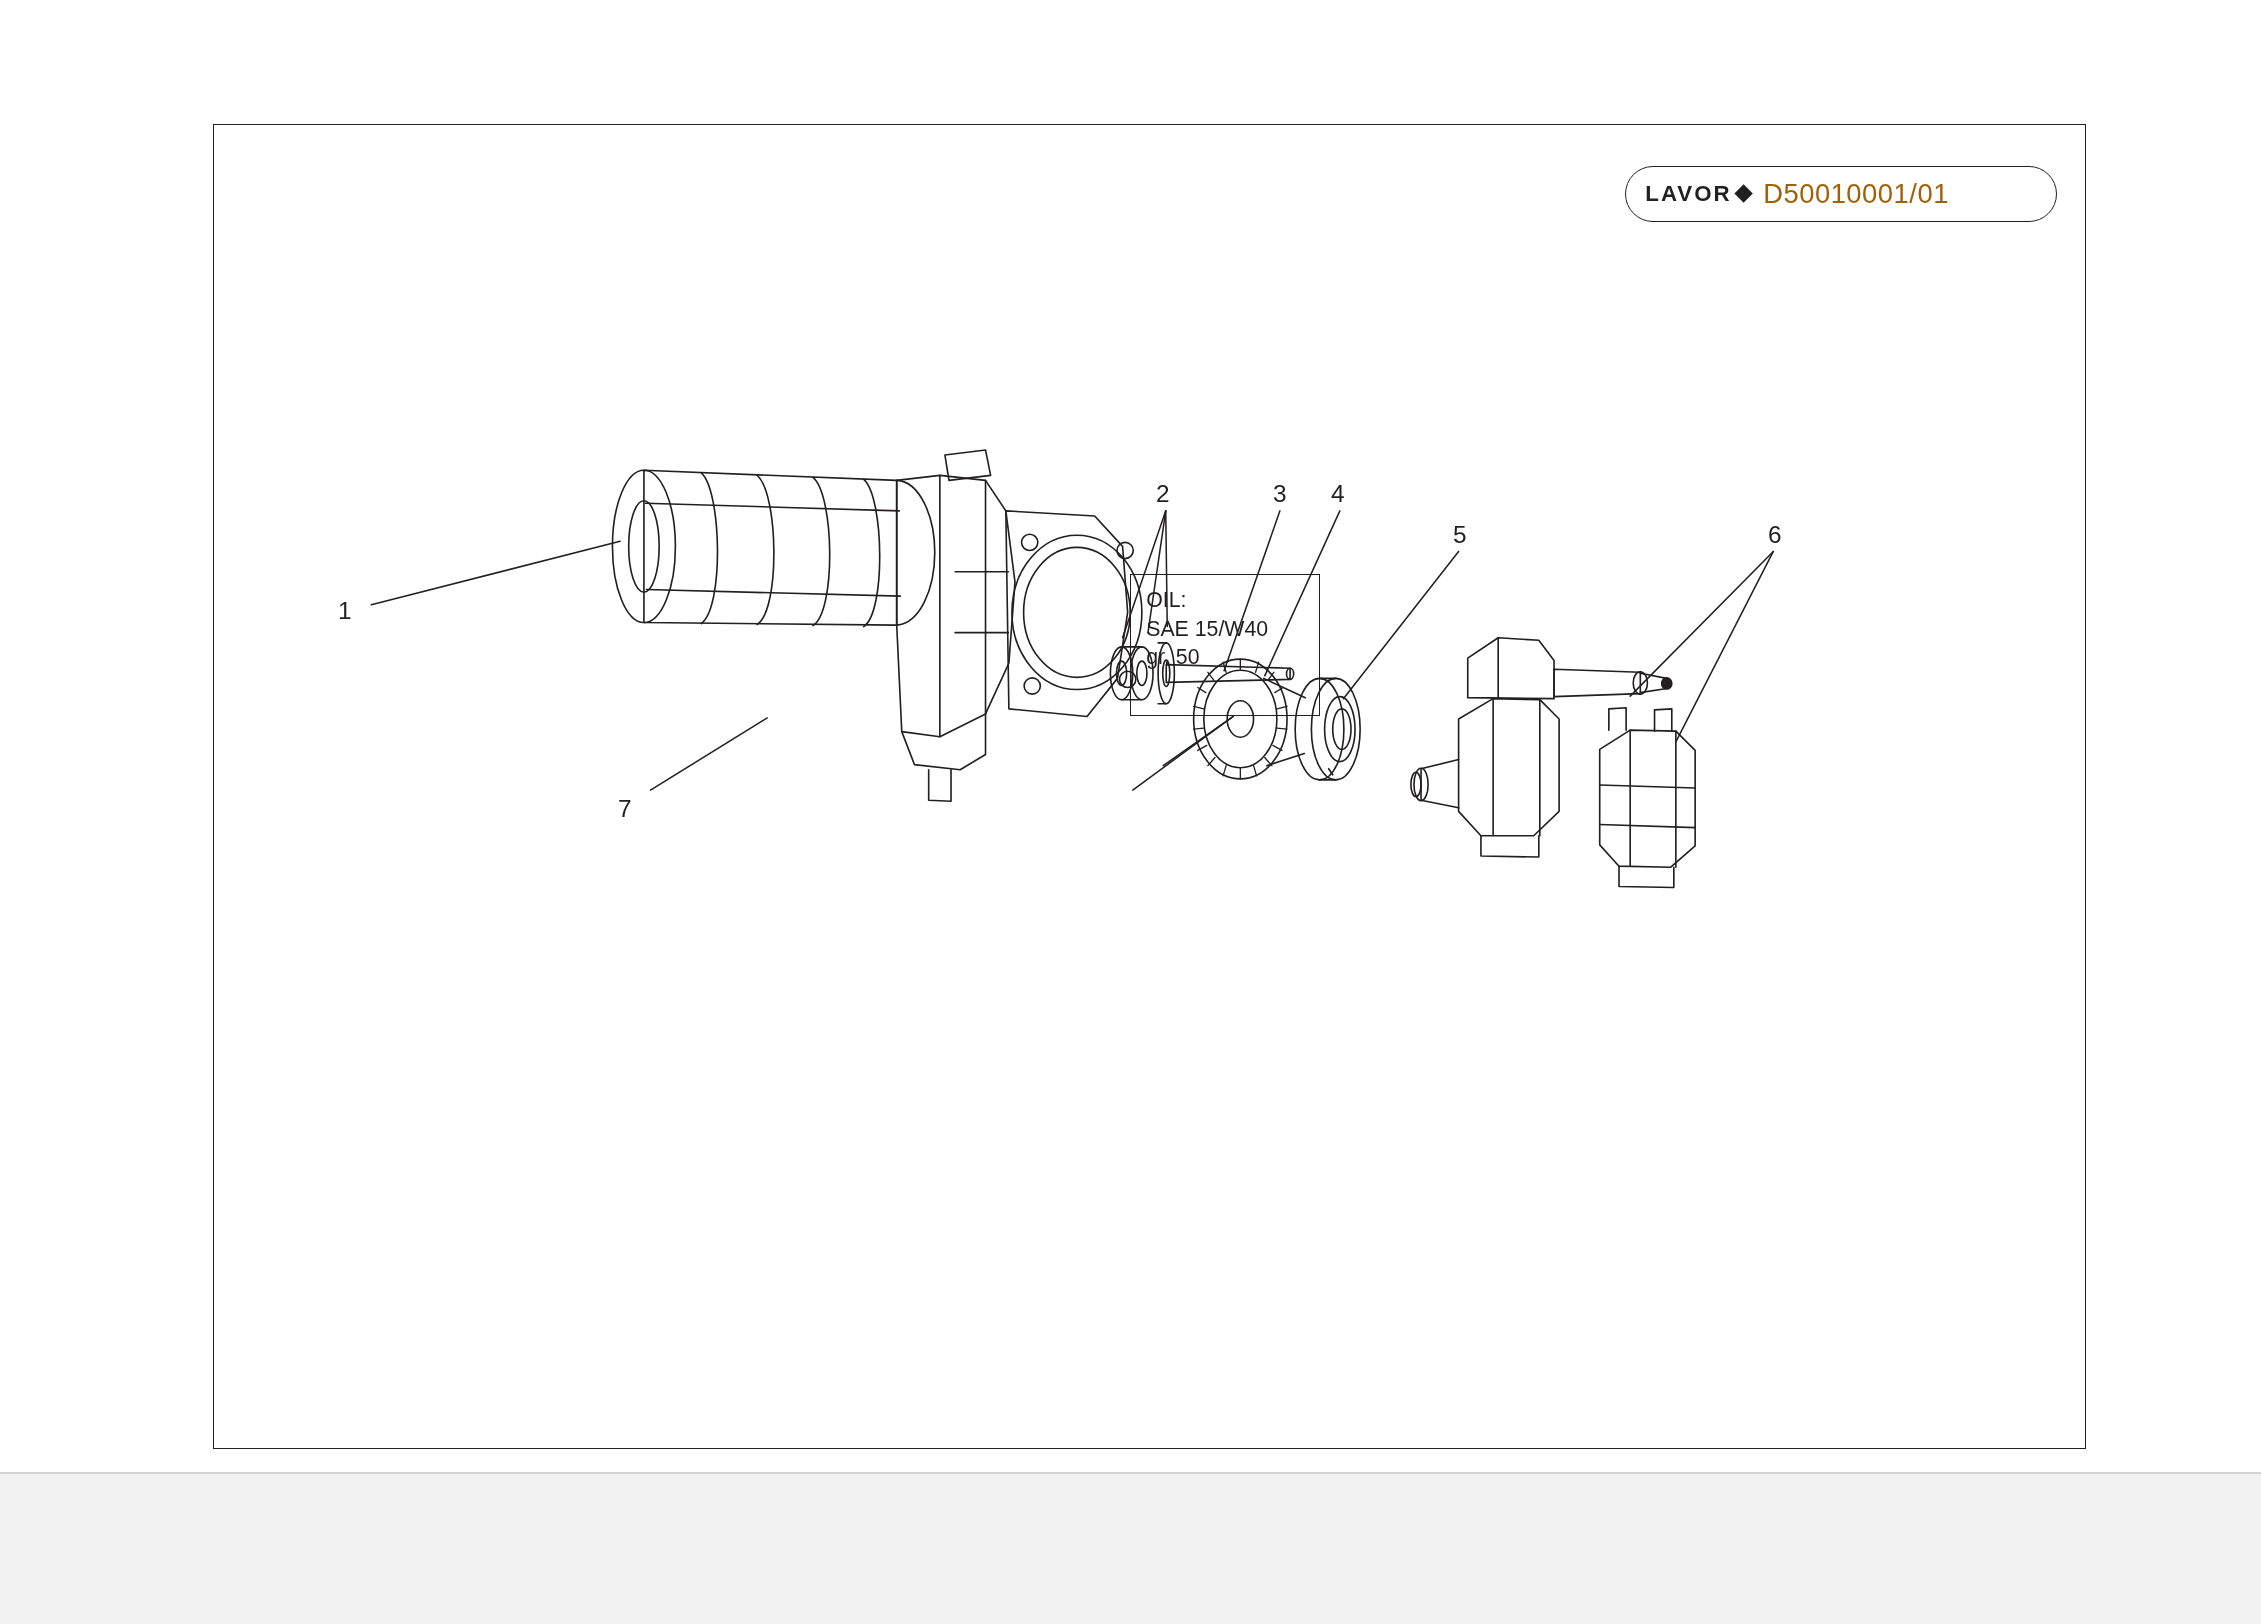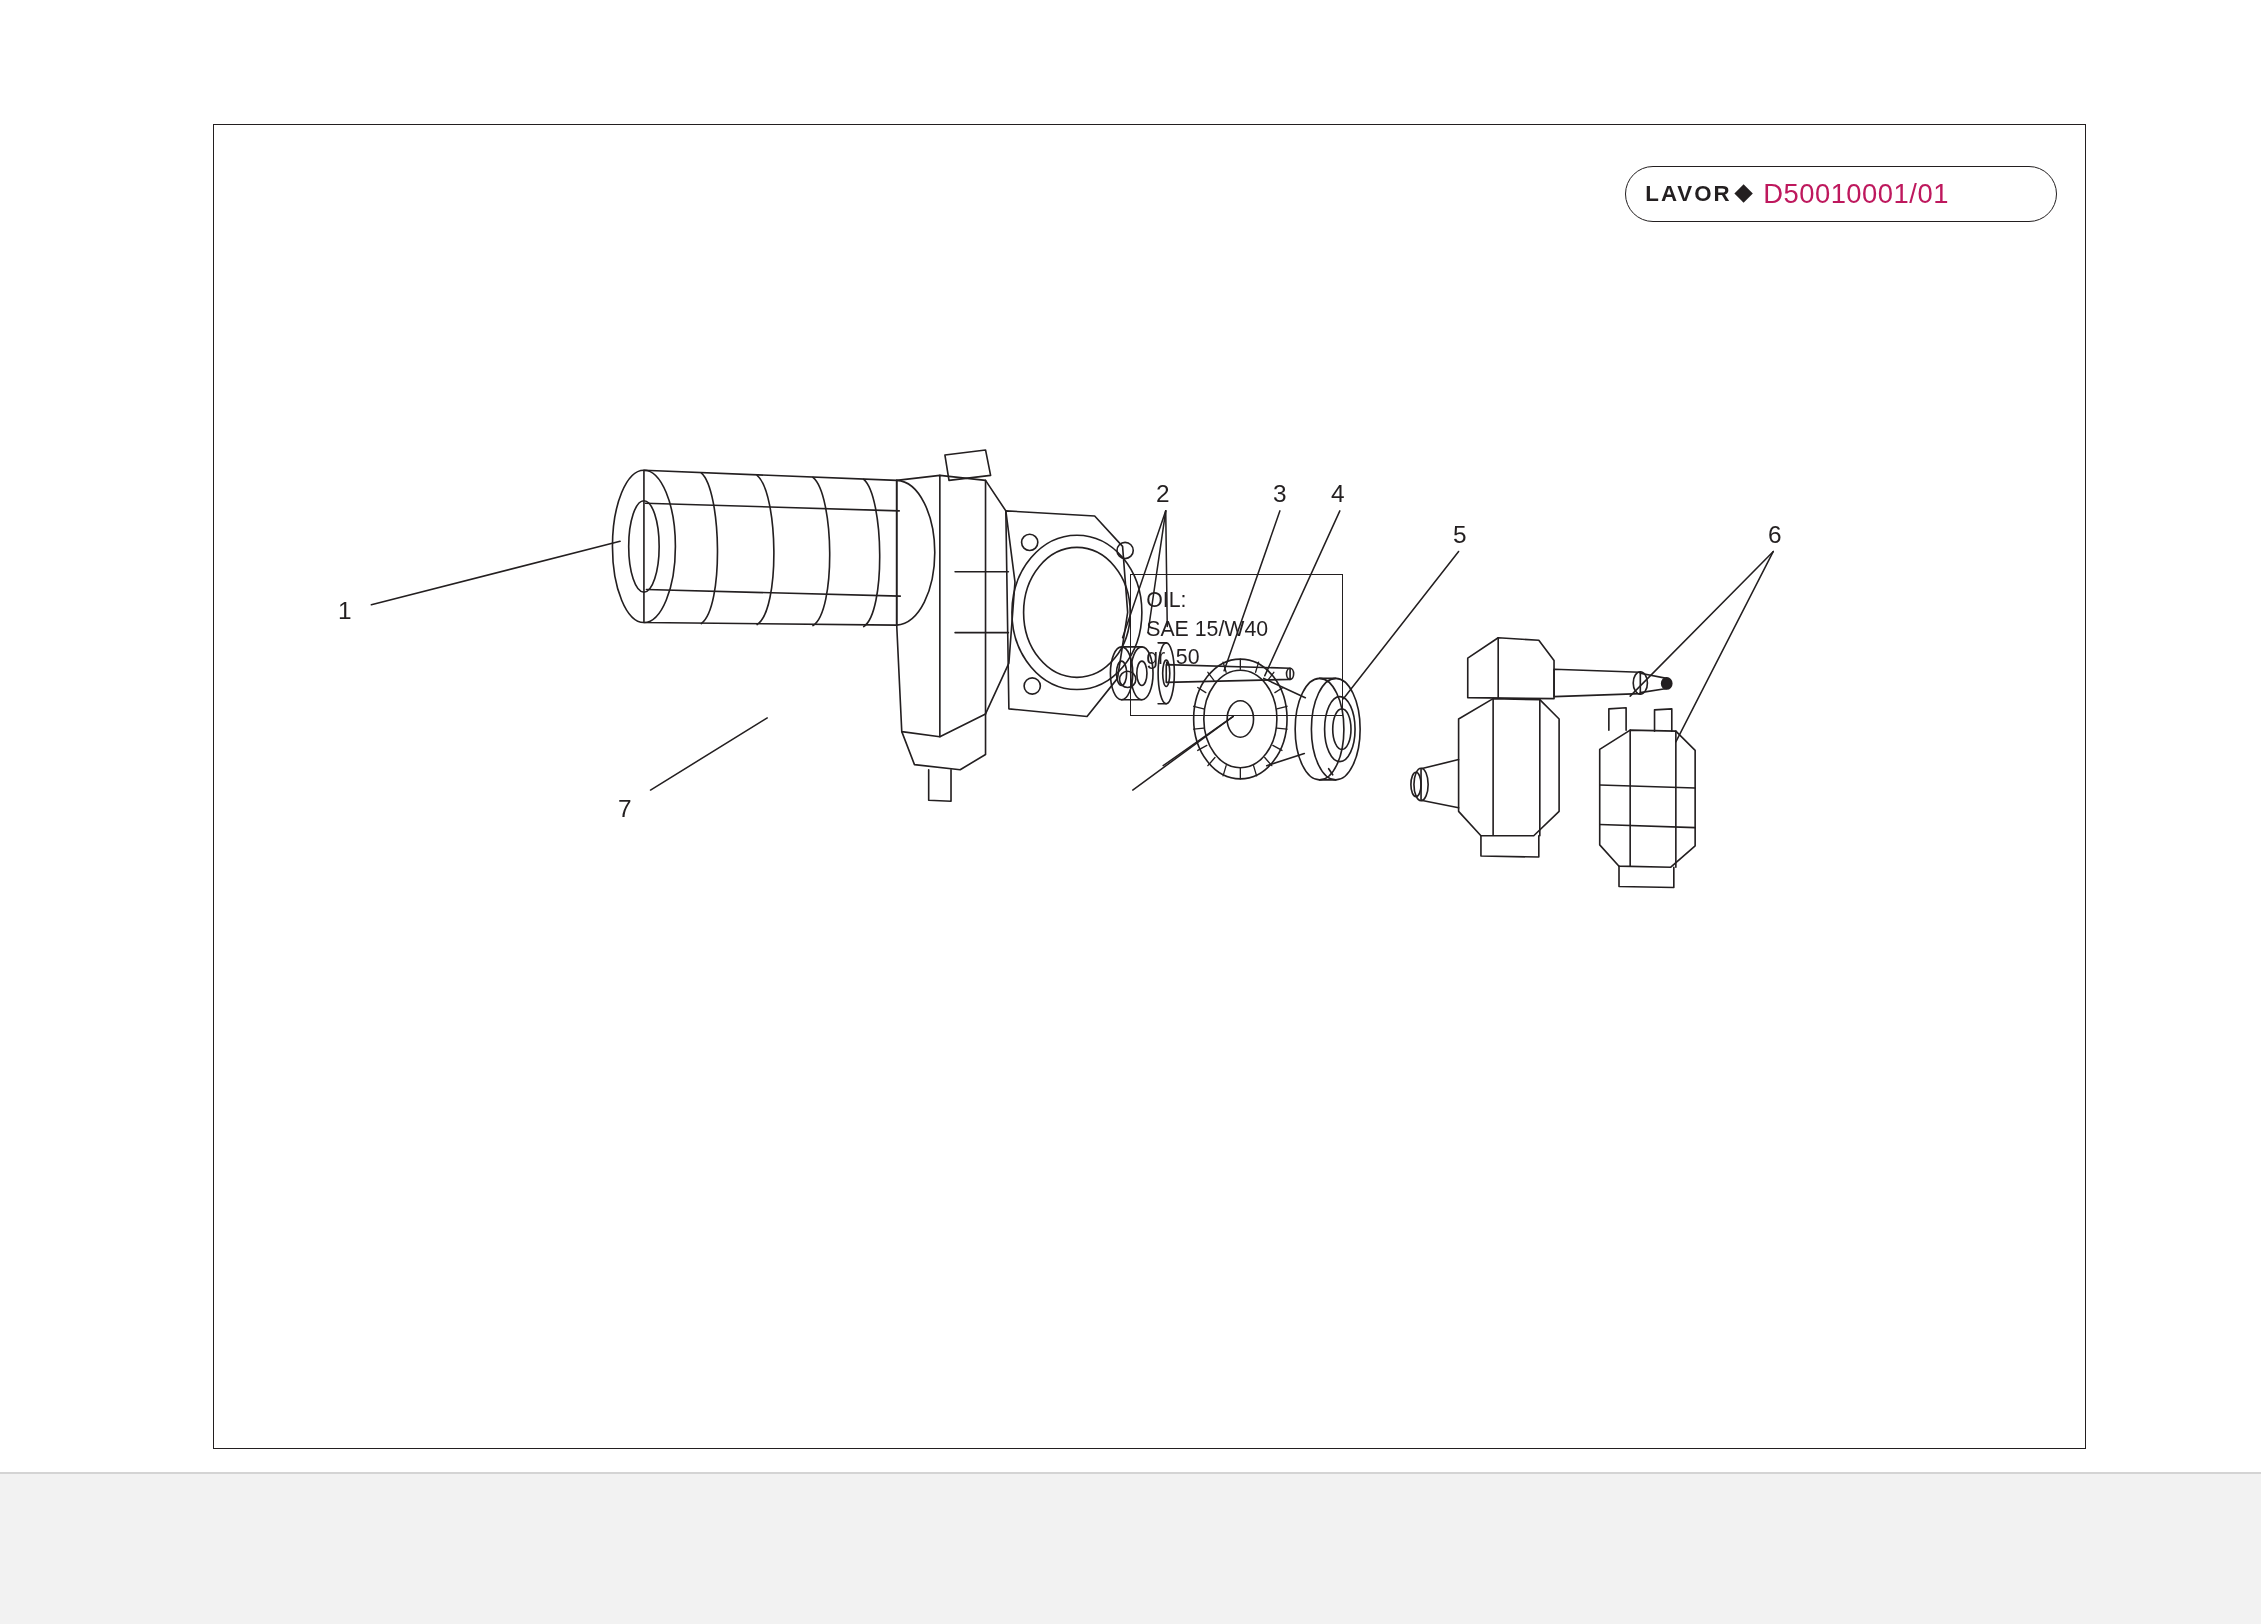--- a/index.html
+++ b/index.html
@@ -57,31 +57,31 @@
   }
   #lavor-logo-mark .lv-diamond {
     width: 13.2px;
     height: 13.2px;
     background: #231f20;
     transform: rotate(45deg);
     margin-left: 5.1px;
   }
   #part-number-text {
     font-size: 27.4px;
-    color: #be185d;
+    color: #a16207;
     font-family: "Liberation Sans", sans-serif;
     letter-spacing: 0.5px;
   }
 
   
   #oil-box {
     position: absolute;
     left: 916px;
     top: 449px;
-    width: 213px;
+    width: 190px;
     height: 142px;
     border: 1.5px solid #231f20;
     background: #ffffff;
     box-sizing: border-box;
     padding: 11.2px 0 0 15.2px;
   }
   #oil-box div {
     font-size: 21.3px;
     line-height: 1.33;
     color: #231f20;

